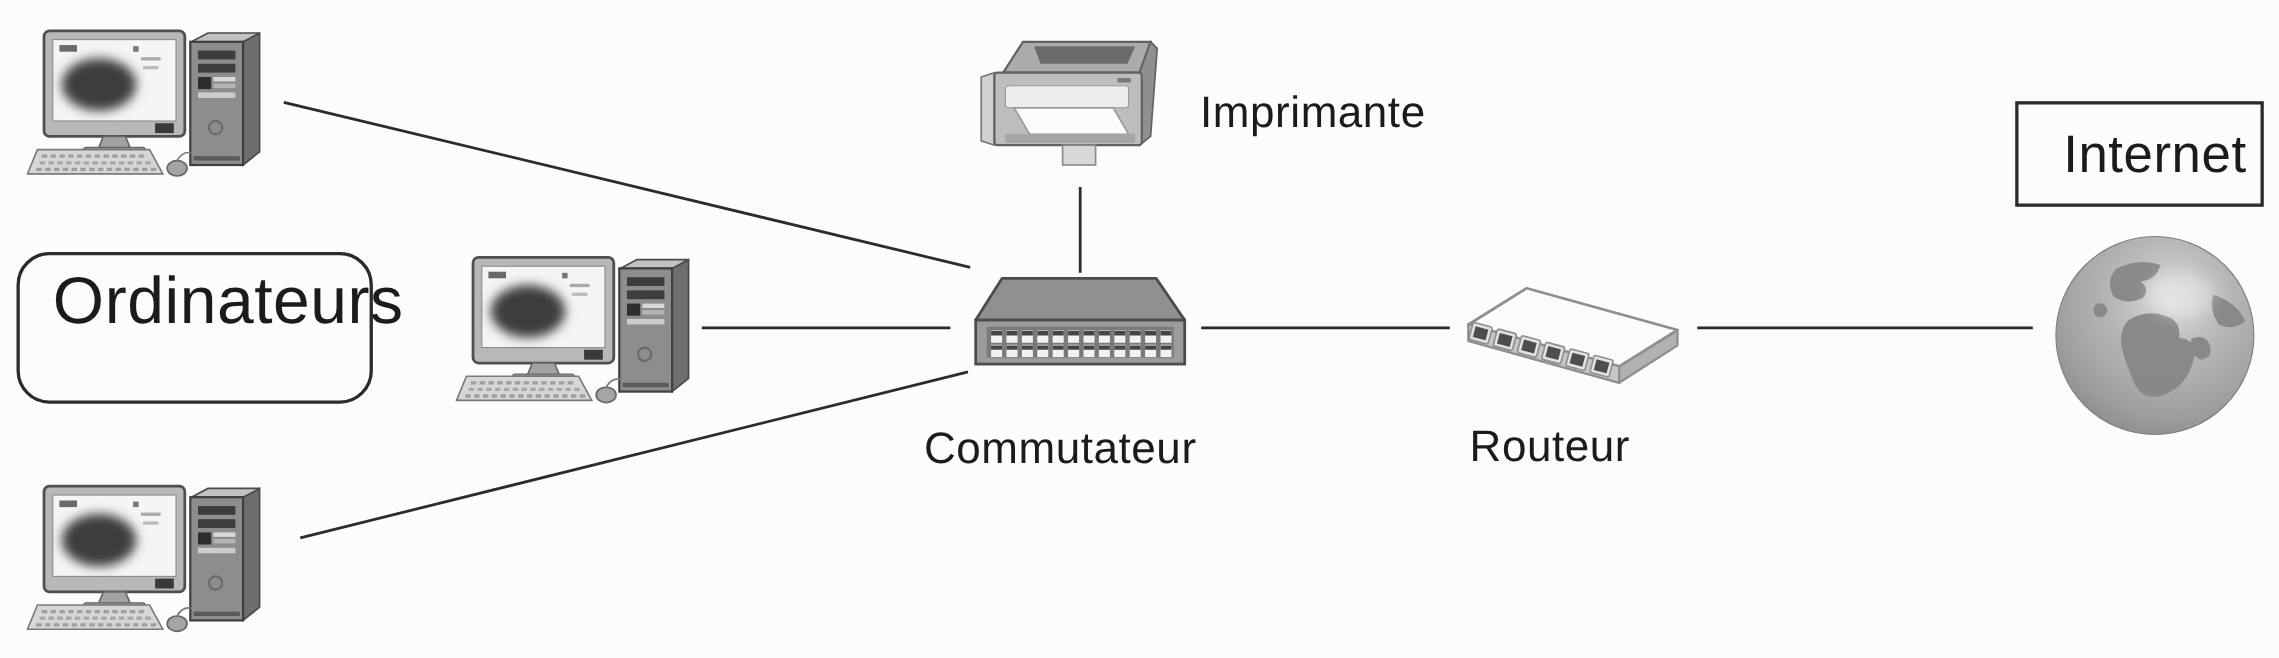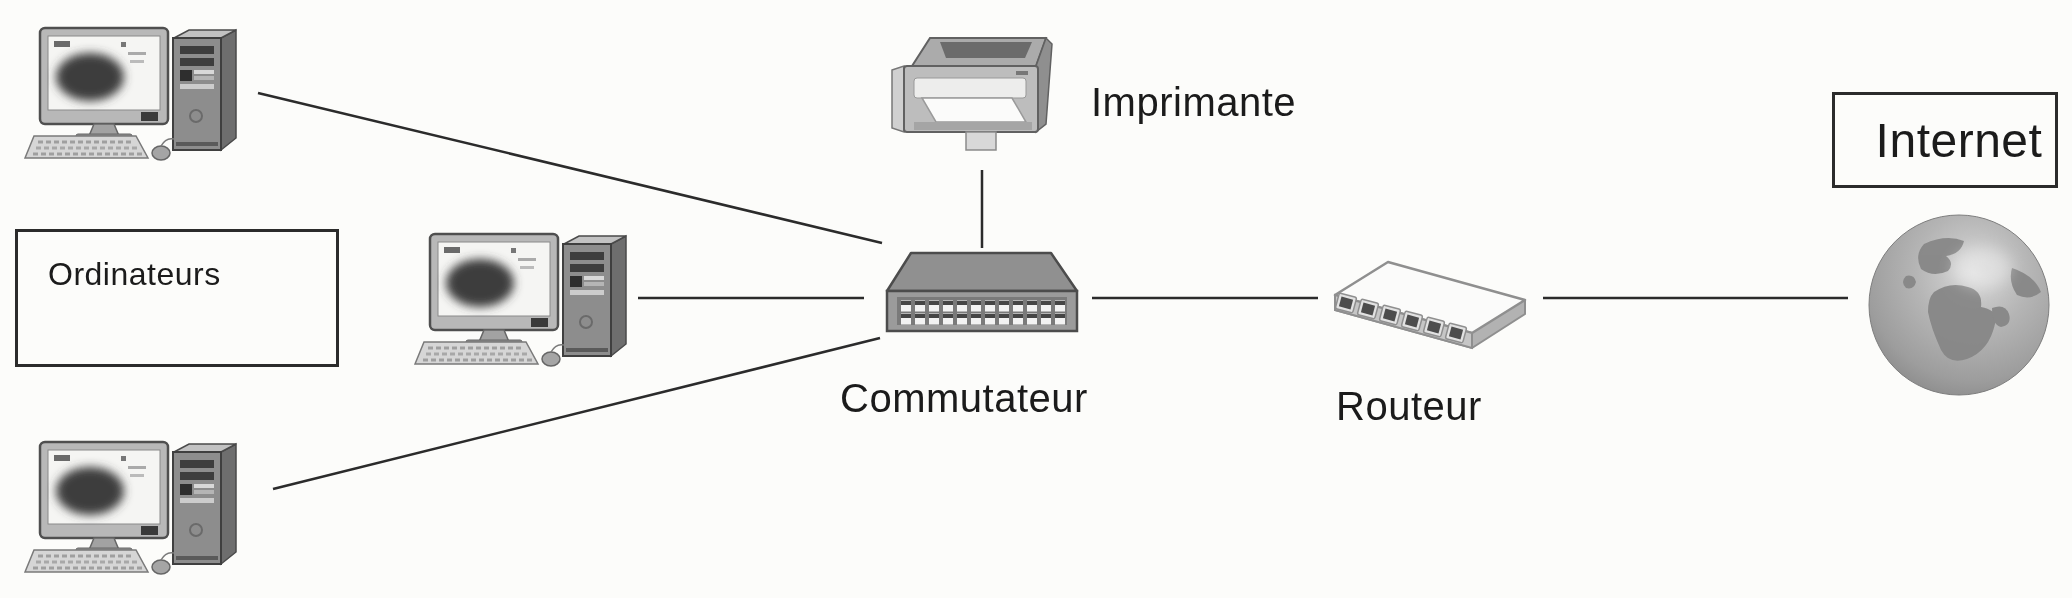--- a/index.html
+++ b/index.html
@@ -17,30 +17,31 @@
   .node{position:absolute;}
   .label{
     position:absolute; color:var(--text); font-size:40px; font-weight:400;
     letter-spacing:0.5px; white-space:nowrap;
   }
   .boxed{
     border:3px solid var(--box-border); background:transparent;
   }
   .computers-box{
     left:15px; top:229px; width:324px; height:138px;
-    padding:10px 0 0 30px; font-size:32px; line-height:64px; color:var(--text);
+    padding:10px 0 0 30px; font-size:60px; line-height:64px; color:var(--text);
     letter-spacing:0.5px;
+    border-radius:30px;
   }
   .internet-box{
     left:1832px; top:92px; width:226px; height:96px;
     display:flex; align-items:center; justify-content:center;
     font-size:48px; color:var(--text); letter-spacing:0.5px;padding-left:28px;
   }
   .lbl-imprimante{left:1091px; top:80px;}
-  .lbl-commutateur{left:840px; top:376px;}
+  .lbl-commutateur{left:840px; top:386px;}
   .lbl-routeur{left:1336px; top:384px;}
   svg{display:block;}
 </style>
 </head>
 <body>
 
 <div class="diagram">
 
   <svg width="0" height="0" style="position:absolute" xmlns="http://www.w3.org/2000/svg" xmlns:xlink="http://www.w3.org/1999/xlink" aria-hidden="true">
     <defs>

